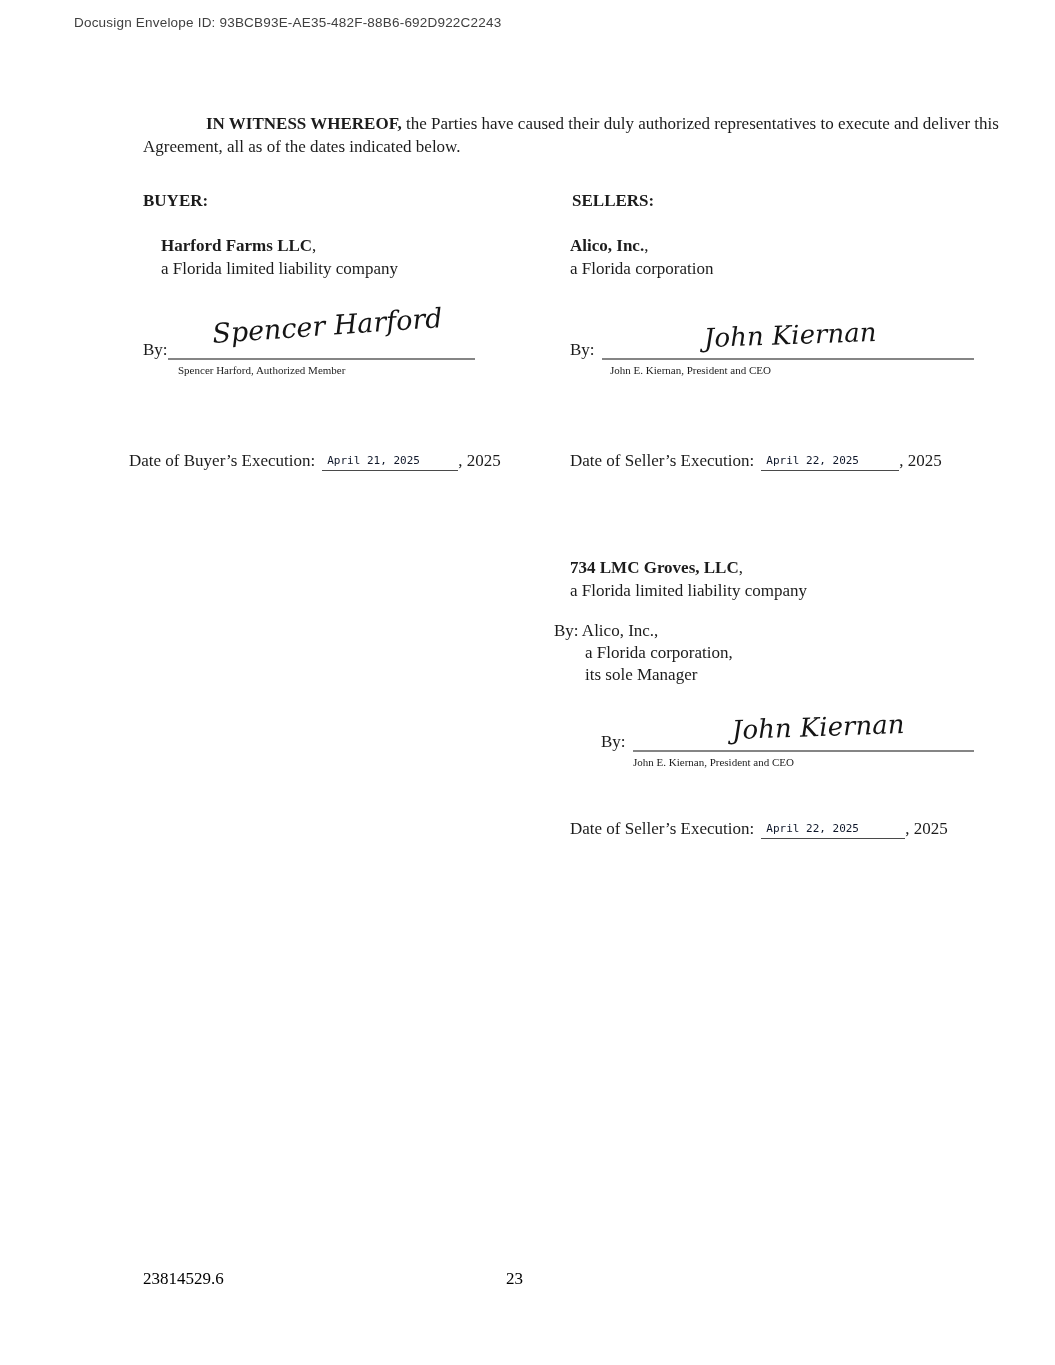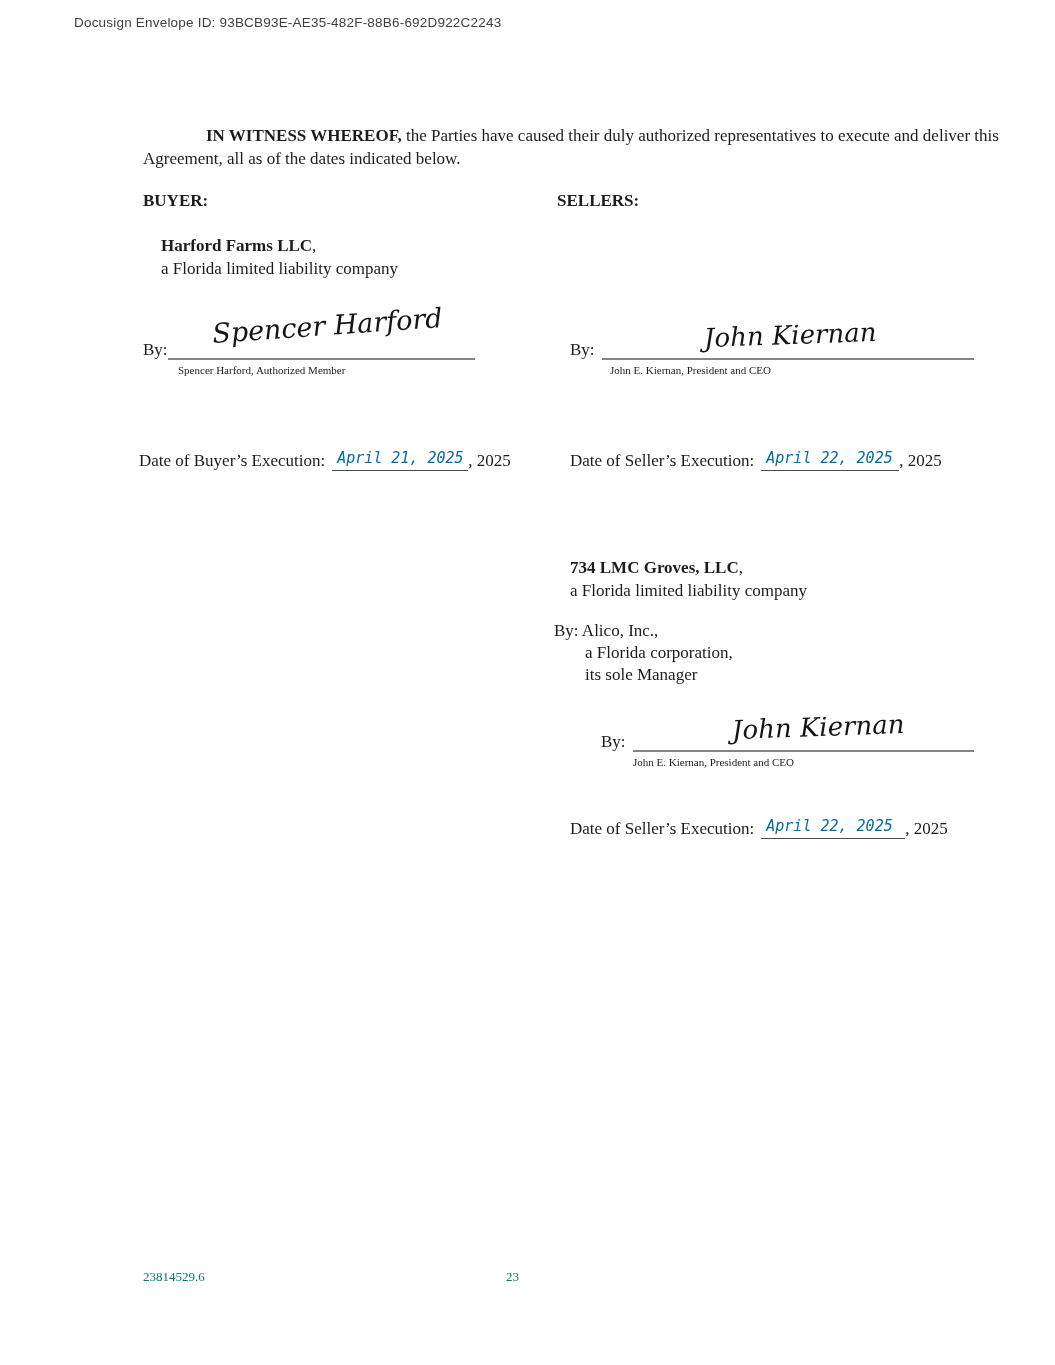--- a/index.html
+++ b/index.html
@@ -12,29 +12,29 @@
   .page { position: relative; width: 1055px; height: 1365px; background: #fff; overflow: hidden; margin-left: 44px; }
   .abs { position: absolute; }
 
   .env-header {
     left: 30px; top: 15px;
     font-family: "Liberation Sans", sans-serif;
     font-size: 13.5px; color: #3f3f3f; letter-spacing: 0.2px;
   }
 
   .intro {
-    left: 99px; top: 124px; width: 858px;
+    left: 99px; top: 112px; width: 858px;
     font-size: 17px; line-height: 23px;
     text-indent: 63px;
   }
   .b { font-weight: bold; }
 
   .heading { font-size: 17px; font-weight: bold; }
   .h-buyer   { left: 99px;  top: 191px; }
-  .h-sellers { left: 513px; top: 191px; }
+  .h-sellers { left: 528px; top: 191px; }
 
   .coblock { font-size: 17px; line-height: 23px; }
   .co-buyer  { left: 117px;  top: 234px; }
   .co-alico  { left: 526px; top: 234px; }
   .co-lmc    { left: 526px; top: 556px; }
 
   .script {
     font-family: "DejaVu Serif", serif;
     font-style: italic; color: #141414;
     white-space: nowrap;
@@ -64,30 +64,30 @@
 
   .daterow { display: flex; align-items: flex-end; font-size: 17px; }
   .daterow .gap { width: 7px; }
   .datefield {
     display: inline-block; position: relative;
     height: 21px; border-bottom: 1.5px solid #4a4a4a;
   }
   .datefield .typed {
     position: absolute; left: 5px; bottom: 3px;
     font-family: "DejaVu Sans Mono", monospace;
-    font-size: 15px; color: #0369a1; white-space: nowrap; font-style: italic;
+    font-size: 11px; color: #0f172a; white-space: nowrap;
   }
-  .dr-buyer { left: 95px;  top: 449px; }
+  .dr-buyer { left: 85px;  top: 449px; }
   .dr-alico { left: 526px; top: 449px; }
   .dr-lmc   { left: 526px; top: 817px; }
   .df-buyer { width: 136px; }
   .df-alico { width: 138px; }
   .df-lmc   { width: 144px; }
 
-  .footer { font-size: 13px; color: #0f766e; }
+  .footer { font-size: 17px; color: #000000; }
   .f-doc  { left: 99px;  top: 1269px; }
   .f-page { left: 462px; top: 1269px; }
 </style>
 </head>
 <body>
 
 <div class="page">
 
   <div class="abs env-header">Docusign Envelope ID: 93BCB93E-AE35-482F-88B6-692D922C2243</div>
 
@@ -96,20 +96,24 @@
   </p>
 
   <div class="abs heading h-buyer">BUYER:</div>
   <div class="abs heading h-sellers">SELLERS:</div>
 
   <div class="abs coblock co-buyer">
     <div><span class="b">Harford Farms LLC</span><span>,</span></div>
     <div>a Florida limited liability company</div>
   </div>
 
+  <div class="abs coblock co-alico">
+    <div><span class="b">Alico, Inc.</span><span>,</span></div>
+    <div>a Florida corporation</div>
+  </div>
 
   <div class="abs script sig-buyer">Spencer Harford</div>
   <div class="abs byrow byrow-buyer">
     <span>By:</span>
       <span class="sigline line-buyer"></span>
   </div>
   <div class="abs signame name-buyer">Spencer Harford, Authorized Member</div>
 
   <div class="abs script sig-alico">John Kiernan</div>
   <div class="abs byrow byrow-alico">

